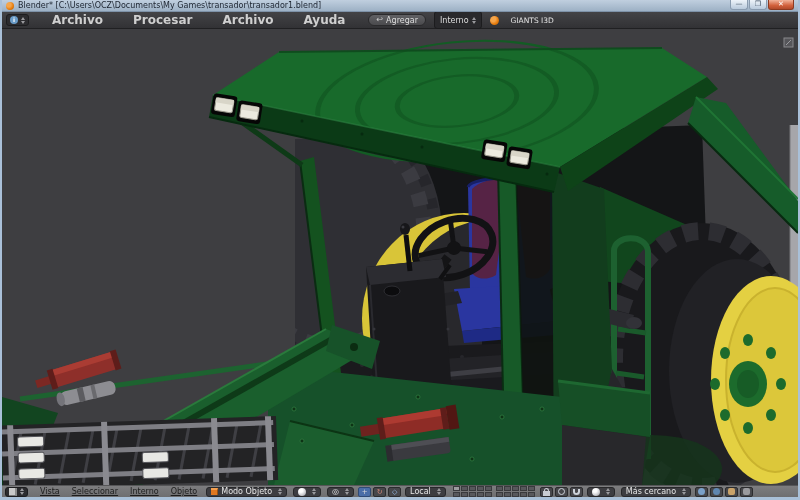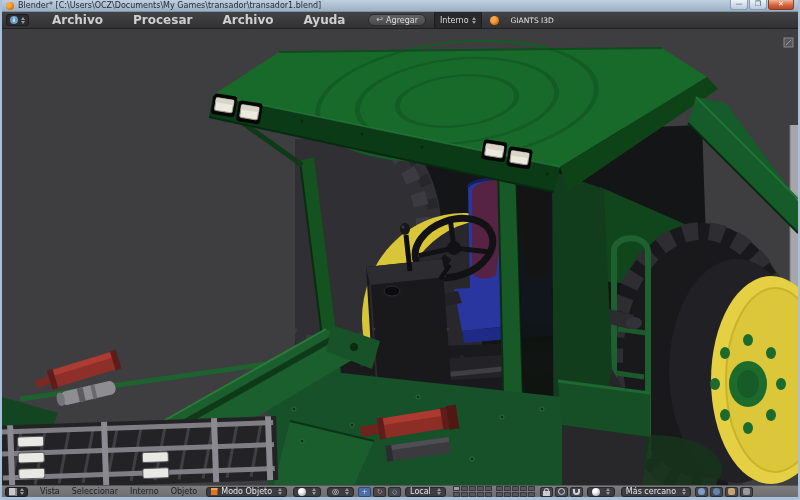--- a/index.html
+++ b/index.html
@@ -52,21 +52,21 @@
 
   
   .viewport { position:relative; height:456px; background:#3e3e41; overflow:hidden; }
   .viewport svg { position:absolute; left:0; top:0; }
 
   
   .vh { height:12px; background:linear-gradient(#7d7d7f,#6e6e70);
     border-top:1px solid #565658; display:flex; align-items:center; padding:0 3px;
     white-space:nowrap; }
   .vh .edwidget { height:10px; margin-right:6px; }
-  .vmenu { font-size:8px; color:#1d1d1d; margin:0 6px; }
+  .vmenu { font-size:8px; color:#1d1d1d; margin:0 6px;text-decoration:underline; }
   .w { display:flex; align-items:center; height:10px; background:#3d3d41;
     border:1px solid #28282a; border-radius:3px; color:#e6e6e6; font-size:8px;
     padding:4px 4px; margin:0 3px; gap:3px; }
   .ocube { width:7px; height:7px; background:#e07820; border-top:2px solid #f4a050;
     border-right:1px solid #9c5210; }
   .sphere { width:8px; height:8px; border-radius:50%;
     background:radial-gradient(circle at 35% 30%, #fdfdfd 0 25%, #cfcfd2 60%, #8f8f93); }
   .ib { width:13px; height:10px; background:#47474b; border:1px solid #2c2c2e;
     border-radius:2px; display:flex; align-items:center; justify-content:center;
     font-size:7px; color:#d8d8d8; margin:0 1px; }

